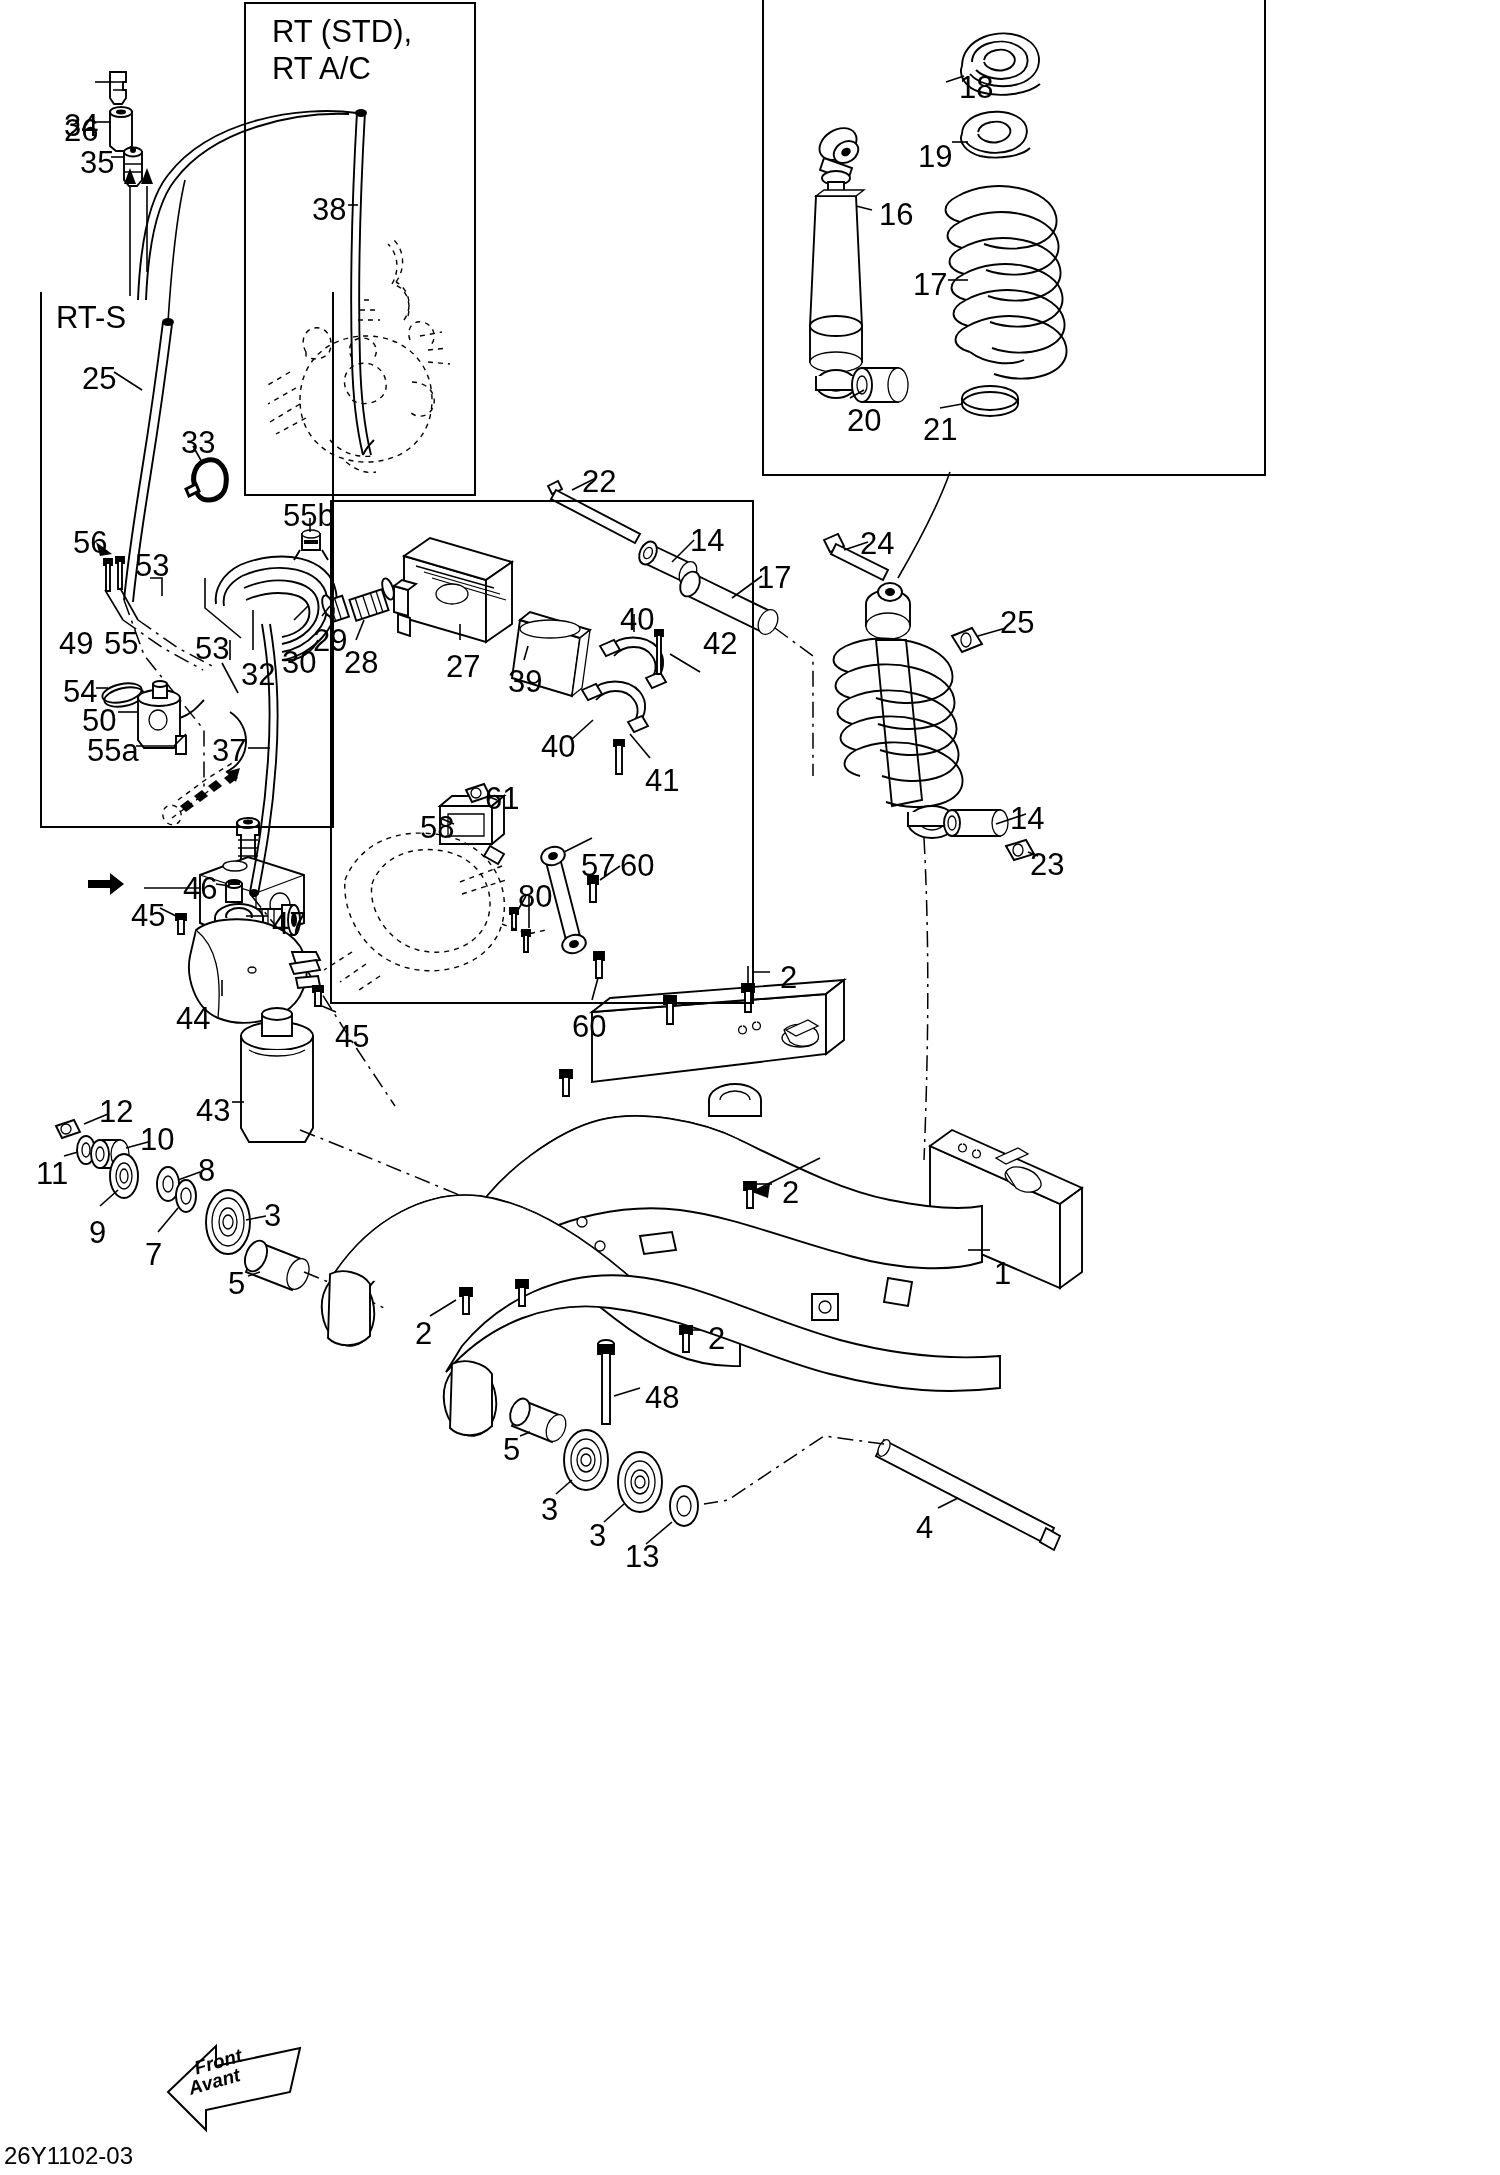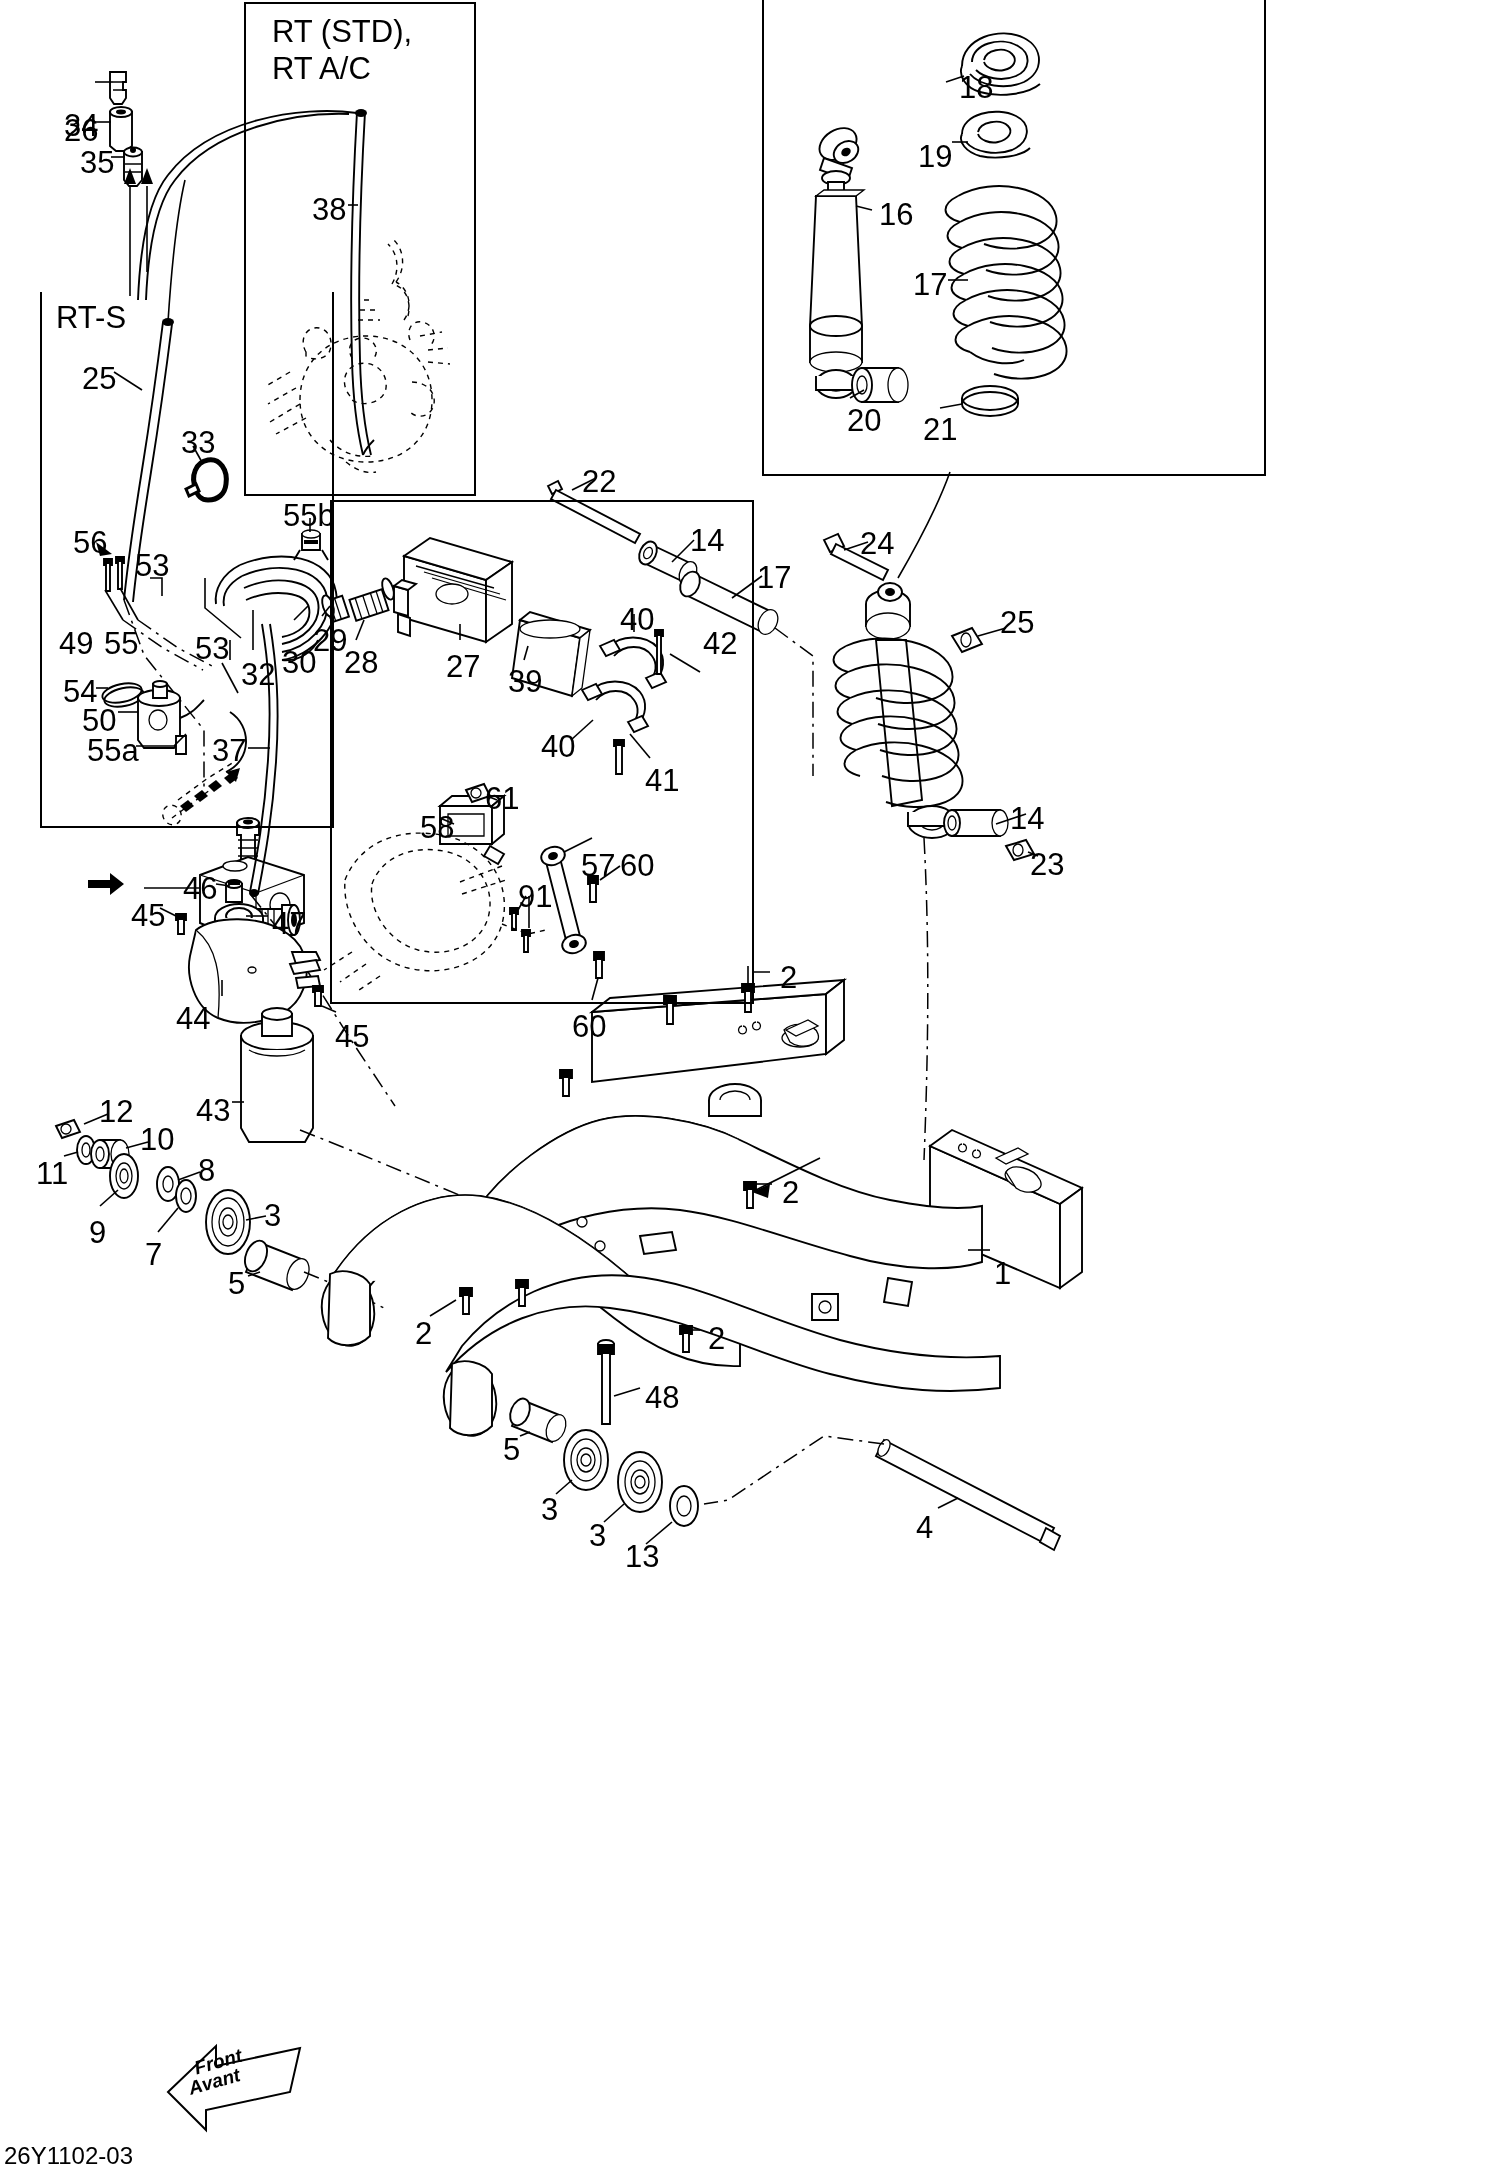--- a/index.html
+++ b/index.html
@@ -760,21 +760,21 @@
   <div class="callout" style="left:63px; top:676px;">54</div>
   <div class="callout" style="left:82px; top:705px;">50</div>
   <div class="callout" style="left:87px; top:735px;">55a</div>
   <div class="callout" style="left:541px; top:731px;">40</div>
   <div class="callout" style="left:645px; top:765px;">41</div>
   <div class="callout" style="left:212px; top:735px;">37</div>
   <div class="callout" style="left:485px; top:783px;">61</div>
   <div class="callout" style="left:420px; top:812px;">58</div>
   <div class="callout" style="left:581px; top:850px;">57</div>
   <div class="callout" style="left:620px; top:850px;">60</div>
-  <div class="callout" style="left:518px; top:881px;">91</div>
+  <div class="callout" style="left:518px; top:881px;">80</div>
   <div class="callout" style="left:572px; top:1011px;">60</div>
   <div class="callout" style="left:1010px; top:803px;">14</div>
   <div class="callout" style="left:1030px; top:849px;">23</div>
   <div class="callout" style="left:183px; top:873px;">46</div>
   <div class="callout" style="left:272px; top:908px;">47</div>
   <div class="callout" style="left:131px; top:900px;">45</div>
   <div class="callout" style="left:176px; top:1003px;">44</div>
   <div class="callout" style="left:335px; top:1021px;">45</div>
   <div class="callout" style="left:196px; top:1095px;">43</div>
   <div class="callout" style="left:780px; top:962px;">2</div>

